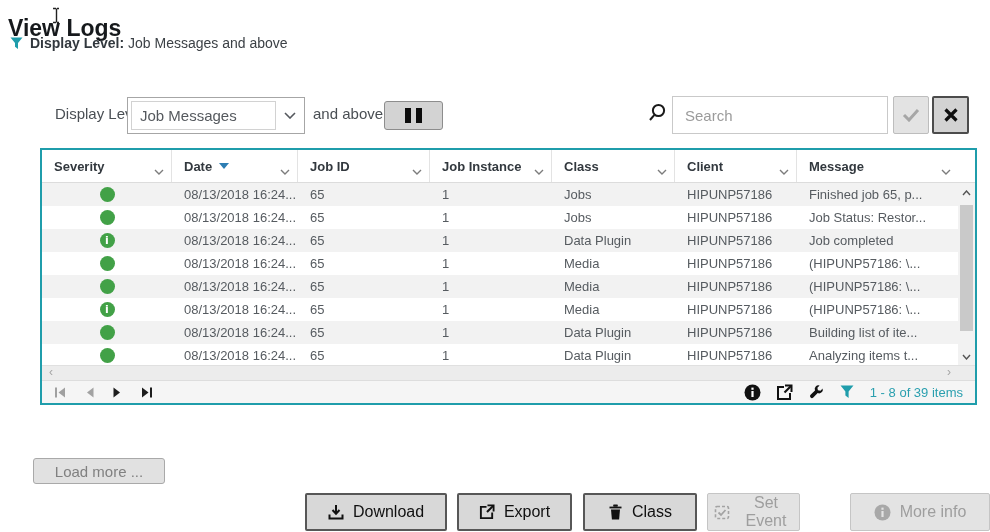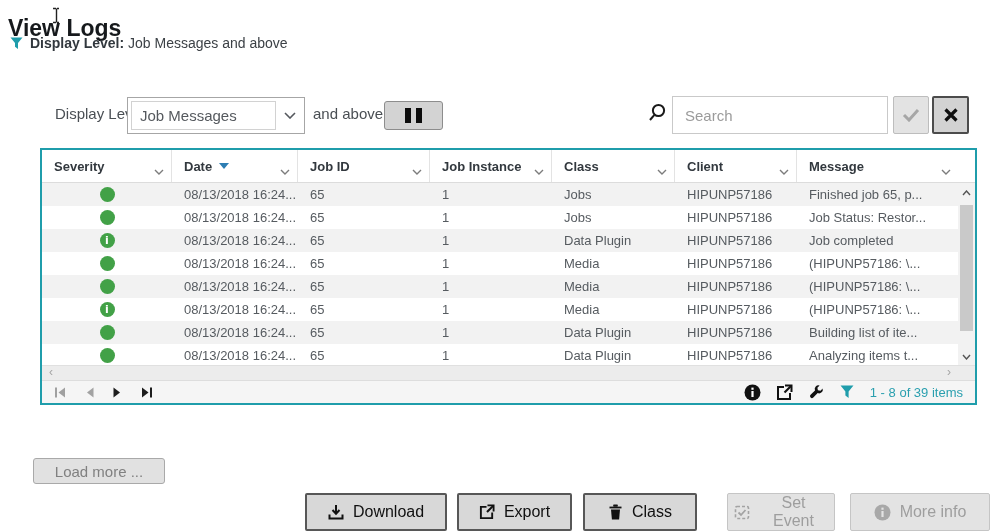--- a/index.html
+++ b/index.html
@@ -78,21 +78,21 @@
   #load-more{left:33px;top:422px;width:132px;height:26px;box-sizing:border-box;background:#e1e1e1;border:1px solid #a9a9a9;border-radius:3px;font-size:15px;color:#808080;display:flex;align-items:center;justify-content:center;cursor:pointer;font-family:inherit;margin-top:36px;}
 
   
   .action{position:absolute;top:493px;height:38px;box-sizing:border-box;border-radius:2px;
     display:flex;align-items:center;justify-content:center;gap:9px;font-size:16px;font-family:inherit;cursor:pointer;text-align:center;}
   .action.on{background:#d8d8d8;border:2px solid #575757;color:#101010;}
   .action.off{background:#e3e3e3;border:1px solid #c5c5c5;color:#9e9e9e;cursor:default;}
   #btn-download{left:305px;width:142px;}
   #btn-export{left:457px;width:115px;}
   #btn-purge{left:583px;width:114px;}
-  #btn-setevent{left:707px;width:108px;margin-left:20px;}
+  #btn-setevent{left:707px;width:93px;}
   #btn-moreinfo{left:850px;width:140px;}
 </style>
 </head>
 <body>
 
 <h1 class="abs" id="page-title">View Logs</h1>
 <span class="abs" id="text-cursor">
   <svg width="11" height="17" viewBox="0 0 11 17">
       <path d="M2 1.5h3 M8 1.5H6 M5.5 1.5v14 M2 15.5h3 M8 15.5H6" stroke="#222" stroke-width="1.4" fill="none"></path>
     </svg>

